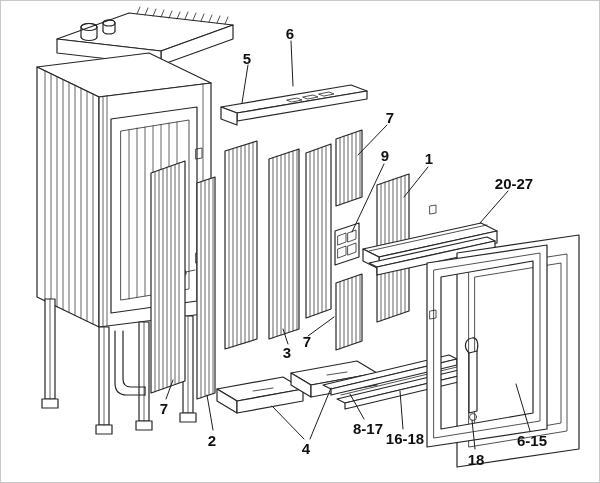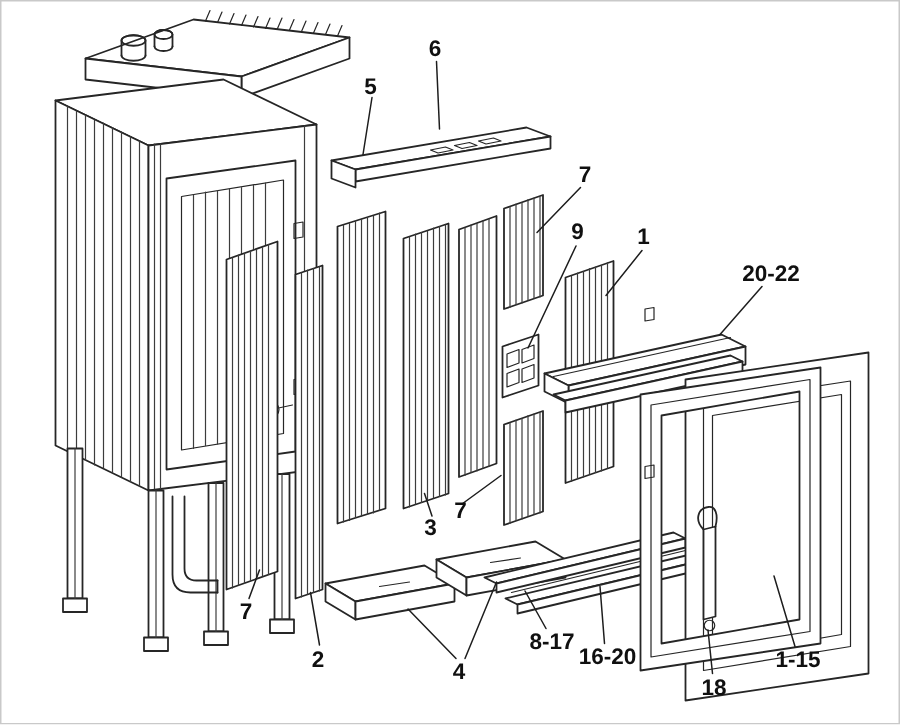--- a/index.html
+++ b/index.html
@@ -197,23 +197,23 @@
       <path class="leader" d="M474,448 L471,419"></path>
       <path class="leader" d="M529,430 L515,383"></path>
     </g>
   </svg>
 
   <div class="callout" style="left:246px;top:57px">5</div>
   <div class="callout" style="left:289px;top:32px">6</div>
   <div class="callout" style="left:389px;top:116px">7</div>
   <div class="callout" style="left:384px;top:154px">9</div>
   <div class="callout" style="left:428px;top:157px">1</div>
-  <div class="callout" style="left:513px;top:182px">20-22</div>
+  <div class="callout" style="left:513px;top:182px">20-27</div>
   <div class="callout" style="left:286px;top:351px">3</div>
   <div class="callout" style="left:306px;top:340px">7</div>
   <div class="callout" style="left:163px;top:407px">7</div>
   <div class="callout" style="left:211px;top:439px">2</div>
   <div class="callout" style="left:305px;top:447px">4</div>
   <div class="callout" style="left:367px;top:427px">8-17</div>
-  <div class="callout" style="left:404px;top:437px">16-20</div>
+  <div class="callout" style="left:404px;top:437px">16-18</div>
   <div class="callout" style="left:475px;top:458px">18</div>
-  <div class="callout" style="left:531px;top:439px">1-15</div>
+  <div class="callout" style="left:531px;top:439px">6-15</div>
 </div>
 
 </body></html>

